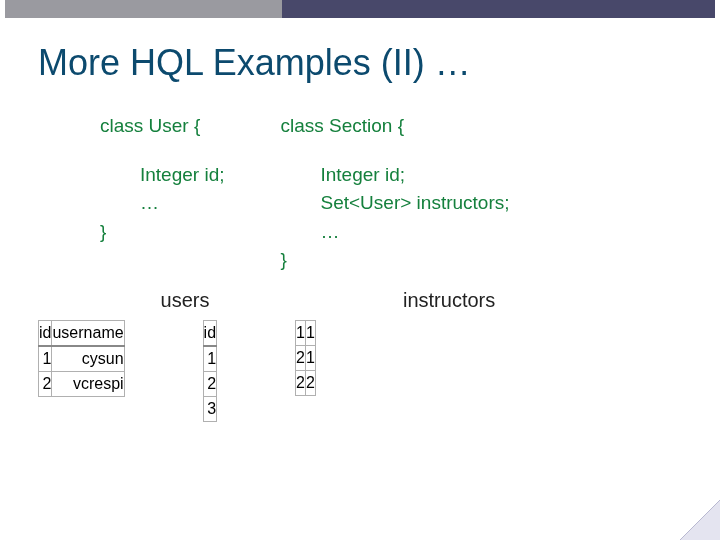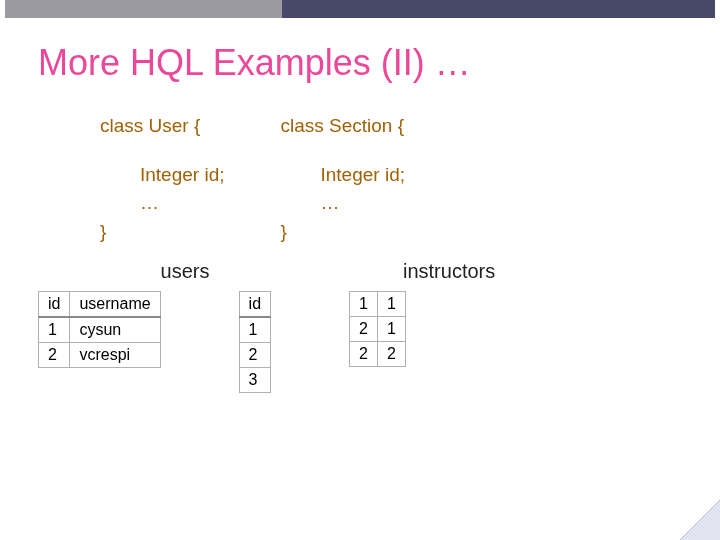--- a/index.html
+++ b/index.html
@@ -12,32 +12,32 @@
   }
   .top-band {
     height: 18px;
     background: linear-gradient(to right, #9a9aa0 0%, #9a9aa0 39%, #48486a 39%, #48486a 100%);
     margin-left: 5px;
     margin-right: 5px;
   }
   .title {
     font-size: 36px;
     font-weight: 400;
-    color: #ec4899;
+    color: #0c4a6e;
     margin: 24px 0 0 38px;
     letter-spacing: 0;
   }
   .classes {
     display: flex;
     margin-top: 28px;
     margin-left: 100px;
     gap: 56px;
     font-size: 19px;
     line-height: 1.5;
-    color: #a16207;
+    color: #15803d;
   }
   .classdef .indent { margin-left: 40px; }
   .table-titles {
     display: flex;
     margin-top: 14px;
     margin-left: 100px;
     font-size: 20px;
     color: #222;
     gap: 1px;
   }
@@ -51,23 +51,23 @@
     margin-top: 8px;
     margin-left: 38px;
     gap: 48px;
     align-items: flex-start;
   }
   table {
     border-collapse: collapse;
   }
   th, td {
     border: 1px solid #b0b0b0;
-    padding: 3px 9px;
+    padding: 3px 0;
     font-size: 16px;
-    text-align: left;
+    text-align: right;
     font-weight: 400;
   }
   th {
     font-weight: 400;
     border-bottom: 2px solid #888;
   }
   .corner {
     position: absolute;
     right: 0;
     bottom: 0;
@@ -103,20 +103,21 @@
     <div>class User {</div>
     <div style="height:20px"></div>
     <div class="indent">Integer id;</div>
     <div class="indent">…</div>
     <div>}</div>
   </div>
   <div class="classdef">
     <div>class Section {</div>
     <div style="height:20px"></div>
     <div class="indent">Integer id;</div>
+    <div class="indent">Set&lt;User&gt; instructors;</div>
     <div class="indent">…</div>
     <div>}</div>
   </div>
 </div>
 
 <div class="table-titles">
   <div class="tt-users">users</div>
   <div class="tt-spacer1"></div>
   <div class="tt-spacer2"></div>
   <div class="tt-instructors">instructors</div>

